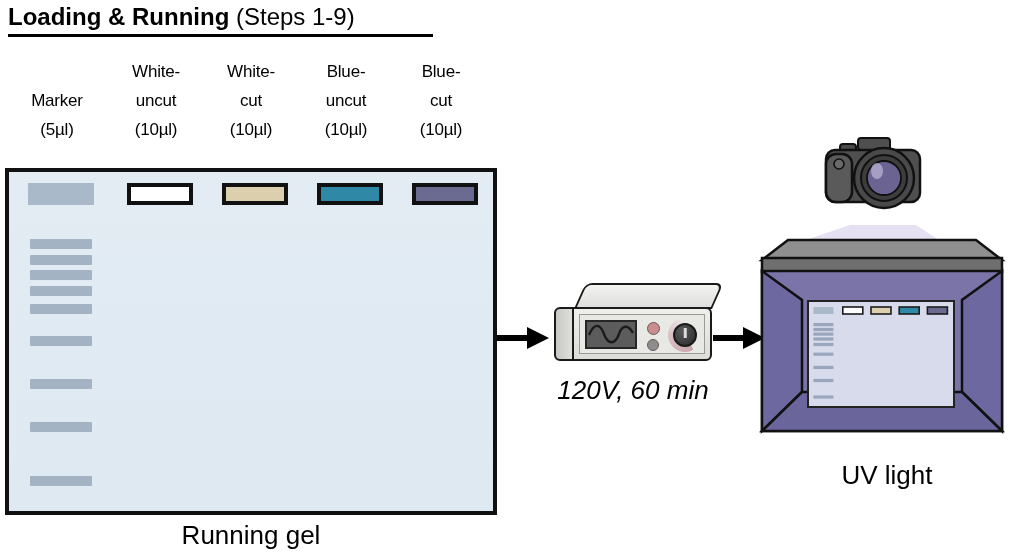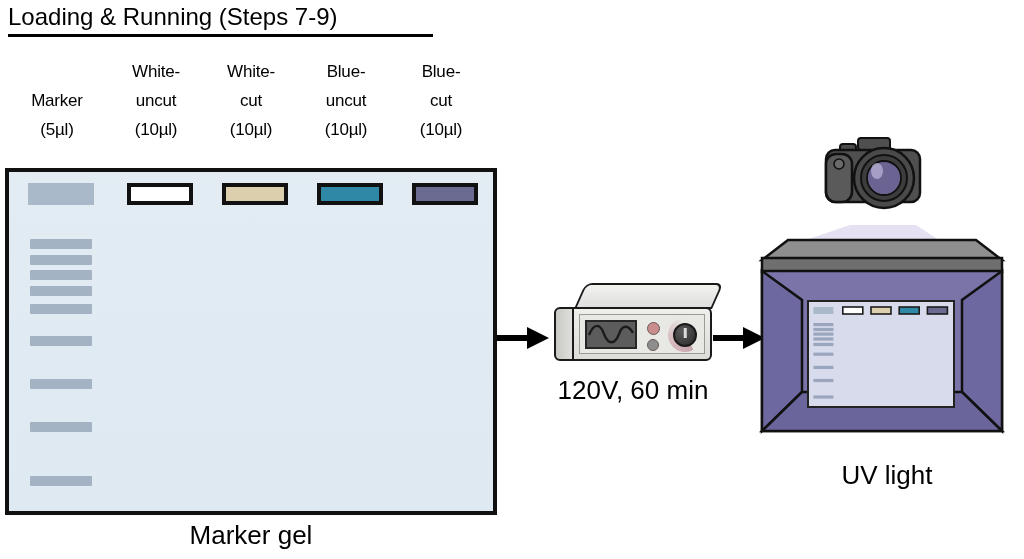--- a/index.html
+++ b/index.html
@@ -2,21 +2,21 @@
 <html><head>
 <meta charset="utf-8">
 <style>
   html,body{margin:0;padding:0;background:#fff;}
   body{width:1024px;height:559px;position:relative;overflow:hidden;
        font-family:"Liberation Sans",sans-serif;color:#000;}
 
   
   #title-wrap{position:absolute;left:8px;top:2px;}
   #title-text{font-size:24px;line-height:30px;white-space:nowrap;}
-  #title-text .strong{font-weight:normal;}
+  #title-text .strong{font-weight:bold;}
   #title-rule{position:absolute;left:8px;top:34px;width:425px;height:3px;background:#000;}
 
   
   .col-head{position:absolute;text-align:center;font-size:17px;line-height:29px;
             letter-spacing:-0.2px;white-space:nowrap;}
   .col-head .l1,.col-head .l2,.col-head .l3{display:block;}
 
   
   #gel{position:absolute;left:5px;top:168px;width:492px;height:347px;
        background:linear-gradient(180deg,#e3ecf3 0%,#e0eaf2 55%,#dfe9f1 100%);
@@ -60,21 +60,21 @@
             background:radial-gradient(circle at 35% 30%,#5a5a5a,#2c2c2c);
             border:2px solid #1a1a1a;box-sizing:border-box;}
   #psu-knob-line{position:absolute;left:50%;top:3px;width:2.5px;height:10px;
                  background:#ddd;transform:translateX(-50%);}
 </style>
 </head>
 <body>
 
 <div id="title-wrap">
   <div id="title-text">
-    <span class="strong">Loading &amp; Running</span><span> (Steps 7-9)</span>
+    <span class="strong">Loading &amp; Running</span><span> (Steps 1-9)</span>
   </div>
 </div>
 <div id="title-rule"></div>
 
 <div id="col-heads">
     <div class="col-head" style="left: -23px; top: 57px; width: 160px;">
       <span class="l1">&nbsp;</span>
       <span class="l2">Marker</span>
       <span class="l3">(5µl)</span>
     </div>
@@ -113,21 +113,21 @@
       <div class="band" style="left: 21px; top: 83px; width: 62px; height: 10px; background: rgb(164, 179, 196);"></div>
       <div class="band" style="left: 21px; top: 98px; width: 62px; height: 10px; background: rgb(164, 179, 196);"></div>
       <div class="band" style="left: 21px; top: 114px; width: 62px; height: 10px; background: rgb(164, 179, 196);"></div>
       <div class="band" style="left: 21px; top: 132px; width: 62px; height: 10px; background: rgb(164, 179, 196);"></div>
       <div class="band" style="left: 21px; top: 164px; width: 62px; height: 10px; background: rgb(164, 179, 196);"></div>
       <div class="band" style="left: 21px; top: 207px; width: 62px; height: 10px; background: rgb(164, 179, 196);"></div>
       <div class="band" style="left: 21px; top: 250px; width: 62px; height: 10px; background: rgb(164, 179, 196);"></div>
       <div class="band" style="left: 21px; top: 304px; width: 62px; height: 10px; background: rgb(164, 179, 196);"></div>
     </div>
 </div>
-<div class="caption" id="gel-caption" style="left:5px;top:520px;width:492px;">Marker gel</div>
+<div class="caption" id="gel-caption" style="left:5px;top:520px;width:492px;">Running gel</div>
 
 <div id="arrows">
     <div class="arrow" style="left: 497px; top: 327px; width: 52px;">
       <span class="shaft" style="width:34px;"></span>
       <span class="head" style="left:30px;"></span>
     </div>
     <div class="arrow" style="left: 713px; top: 327px; width: 52px;">
       <span class="shaft" style="width:34px;"></span>
       <span class="head" style="left:30px;"></span>
     </div>
@@ -145,21 +145,21 @@
       </div>
       <div class="psu-led" id="psu-led-on" style="left: 67px; top: 7px; width: 11px; height: 11px; background: rgb(201, 141, 141);"></div>
       <div class="psu-led" id="psu-led-off" style="left: 67px; top: 24px; width: 10px; height: 10px; background: rgb(142, 142, 142);"></div>
       <div id="psu-knob-arc"></div>
       <div id="psu-knob">
         <div id="psu-knob-line"></div>
       </div>
     </div>
   </div>
 </div>
-<div class="caption" id="psu-caption" style="left:520px;top:375px;width:226px;">120V, 60 min</div>
+<div class="caption" id="psu-caption" style="left:520px;top:375px;width:226px;font-style:italic;">120V, 60 min</div>
 
 <svg id="scene-right" style="position:absolute;left:740px;top:130px;" width="284" height="320" viewBox="0 0 284 320">
 
   <polygon id="beam" points="110,95 176,95 202,112 60,112" fill="#e5e0f2"></polygon>
 
   <polygon id="uv-lid-top" points="48,110 236,110 262,130 22,130" stroke="#111" stroke-width="2.5" fill="#8f8f8f"></polygon>
 
   <rect id="uv-lid-front" x="22" y="128" width="240" height="14" stroke="#111" stroke-width="2.5" fill="#6f6f6f"></rect>
 
   <rect id="uv-back" x="22" y="141" width="240" height="160" stroke="#111" stroke-width="2.5" fill="#7a74a8"></rect>

